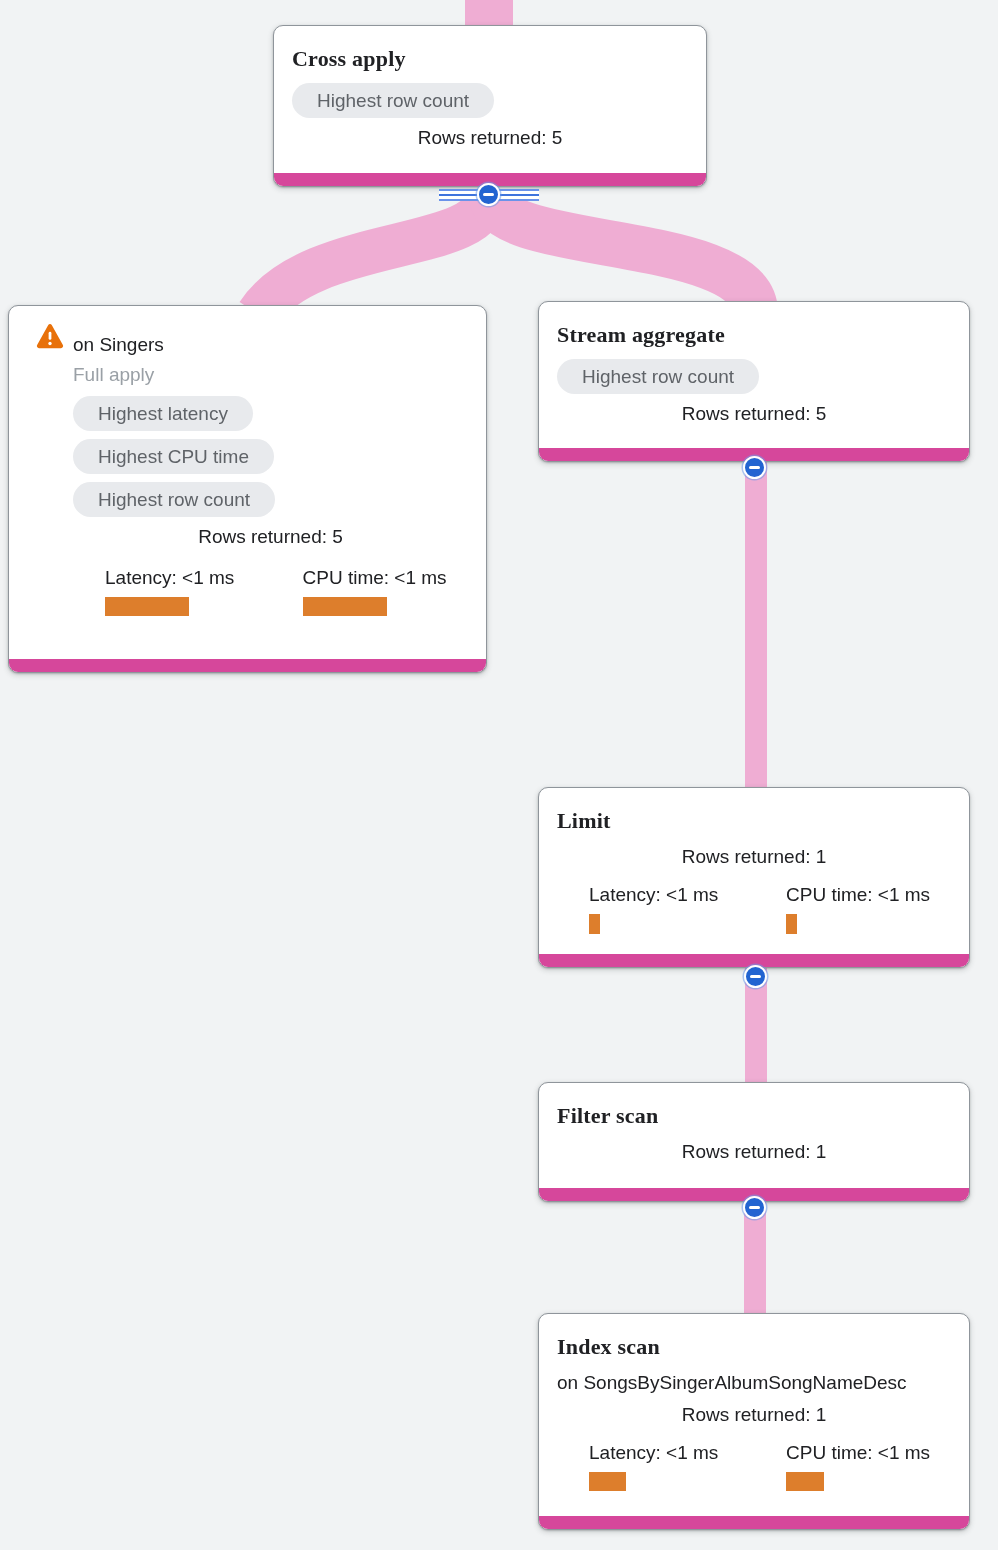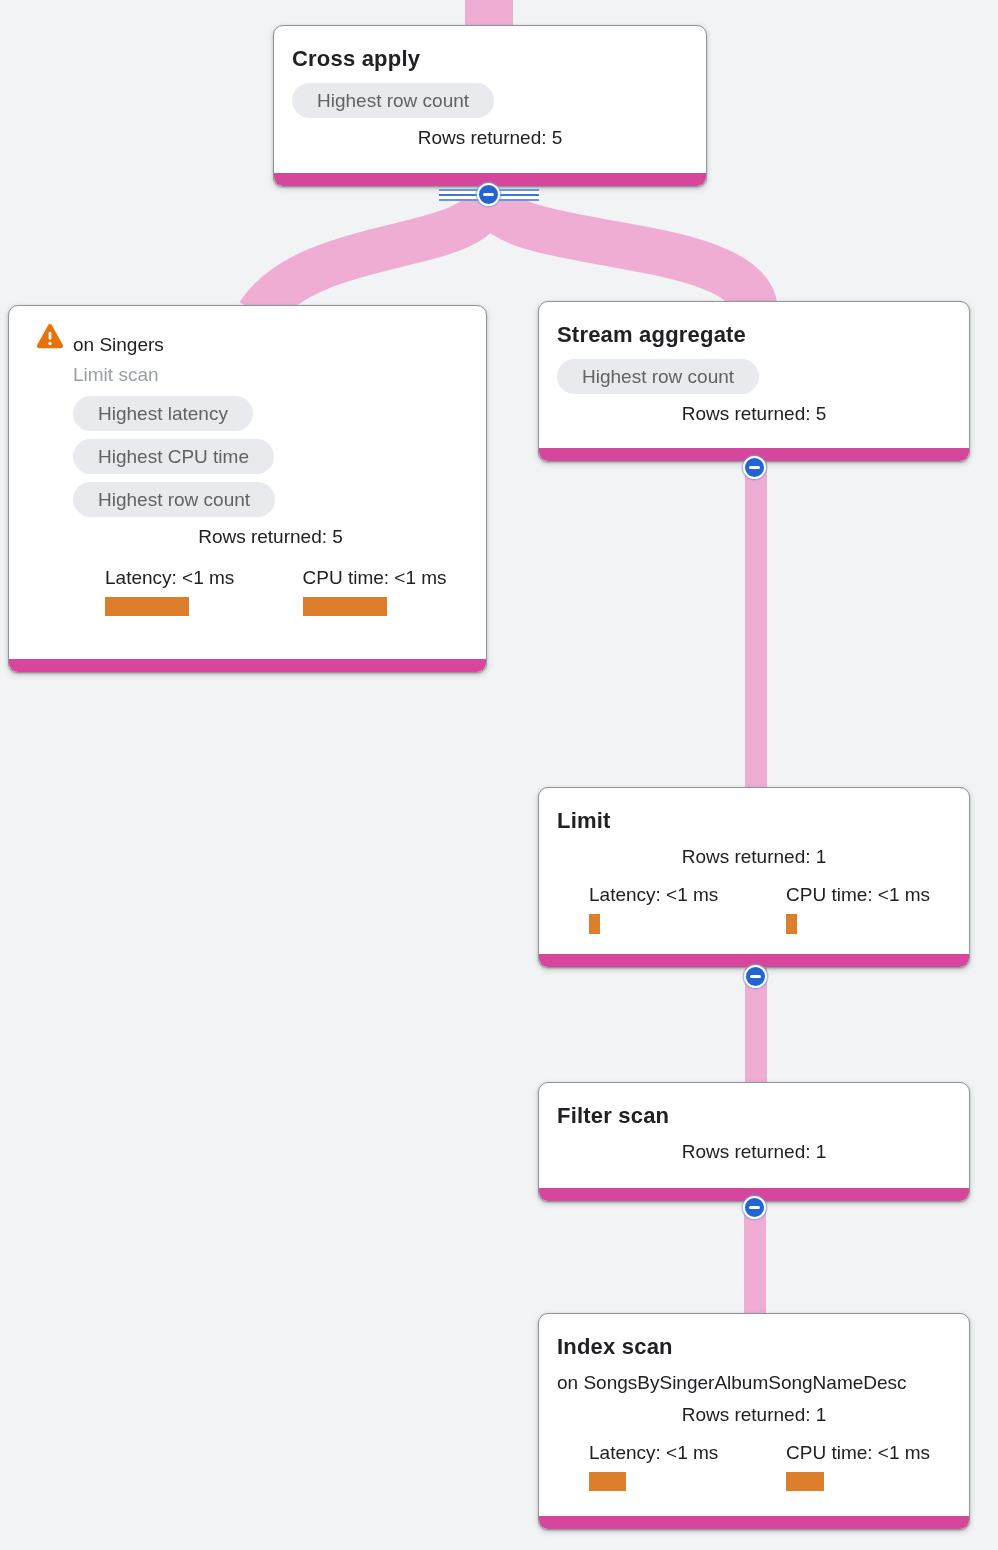--- a/index.html
+++ b/index.html
@@ -32,21 +32,21 @@
   }
   .node-footer{
     position:absolute;left:0;right:0;bottom:0;height:13px;
     background:var(--footer-magenta);border-radius:0 0 9px 9px;
   }
   .node-body{padding:18px 18px 0 18px;}
   .node-body.with-icon{padding-left:64px;}
 
   .warning-icon{position:absolute;left:26px;top:16px;width:30px;height:28px;}
 
-  .node-title{font-size:22px;font-weight:600;color:var(--title-text);line-height:30px;letter-spacing:.2px;}
+  .node-title{font-size:22px;font-weight:600;color:var(--title-text);line-height:30px;letter-spacing:.2px;font-family:Liberation Serif, serif;}
   .node-sub{font-size:19px;color:var(--body-text);line-height:24px;margin-top:9px;}
   .node-note{font-size:19px;color:var(--muted-text);line-height:24px;margin-top:6px;}
   .badges{margin-top:9px;}
   .badge{
     display:block;width:fit-content;background:var(--badge-bg);color:var(--badge-text);
     font-size:19px;line-height:27px;padding:4px 25px;border-radius:18px;margin-bottom:8px;
   }
   .node-rows{font-size:19px;color:var(--body-text);line-height:24px;margin-top:8px;text-align:center;}
   .metrics{display:flex;margin-top:17px;}
   .metric{width:192px;margin-left:32px;}
@@ -97,21 +97,21 @@
   </div>
 
   <div class="node" style="left:8px;top:305px;width:479px;height:368px;">
     <svg class="warning-icon" viewBox="0 0 24 22">
       <path d="M10.6 2.2 L1.7 18.2 a1.7 1.7 0 0 0 1.5 2.5 h17.6 a1.7 1.7 0 0 0 1.5 -2.5 L13.4 2.2 a1.7 1.7 0 0 0 -2.8 0 Z" fill="var(--warning-orange)"></path>
       <rect x="10.9" y="7.6" width="2.2" height="6.4" rx="1.1" fill="#ffffff"></rect>
       <circle cx="12" cy="17" r="1.35" fill="#ffffff"></circle>
     </svg>
     <div class="node-body with-icon">
       <div class="node-sub">on Singers</div>
-      <div class="node-note">Limit scan</div>
+      <div class="node-note">Full apply</div>
       <div class="badges">
         <span class="badge">Highest latency</span>
         <span class="badge">Highest CPU time</span>
         <span class="badge">Highest row count</span>
       </div>
       <div class="node-rows">Rows returned: 5</div>
       <div class="metrics">
         <div class="metric">
           <div class="metric-label">Latency: &lt;1 ms</div>
           <div class="metric-bar" style="width: 84px;"></div>

